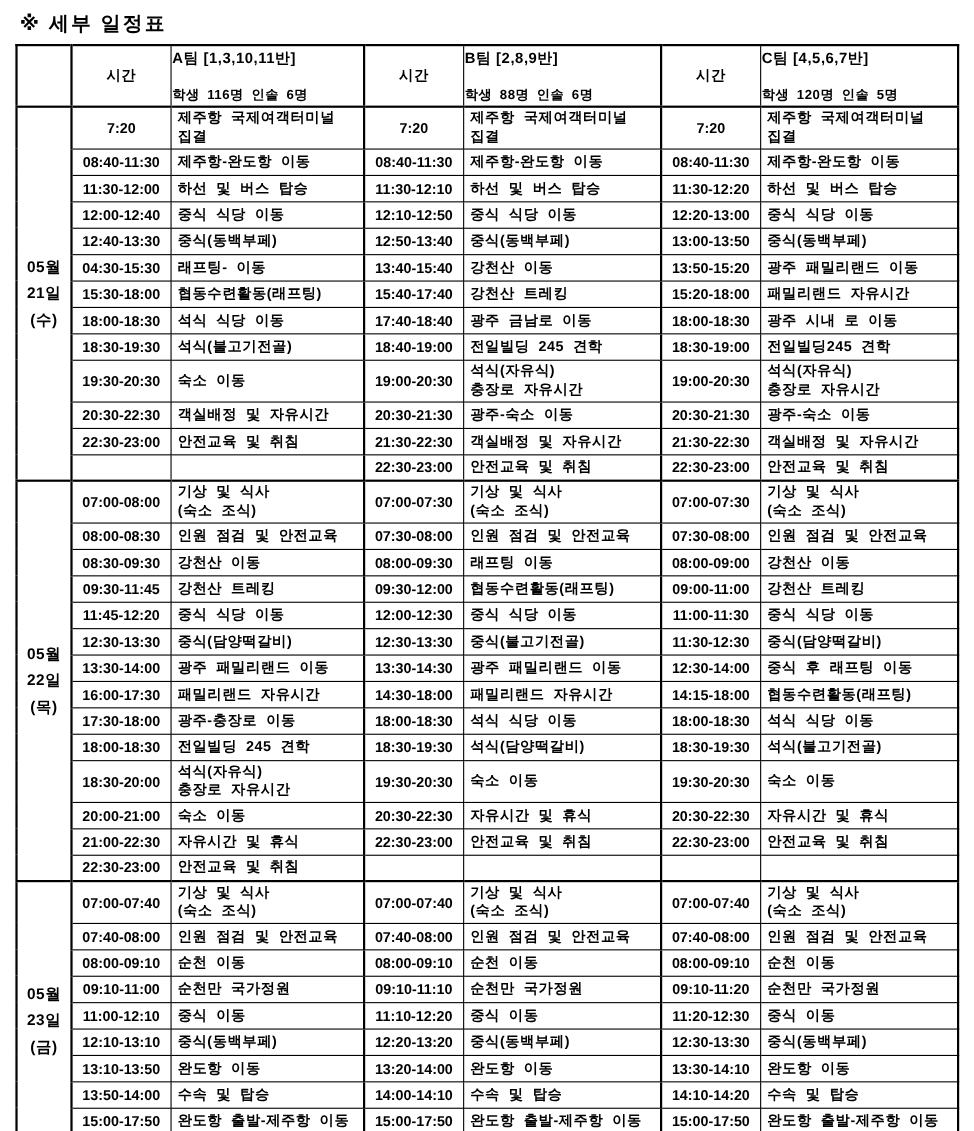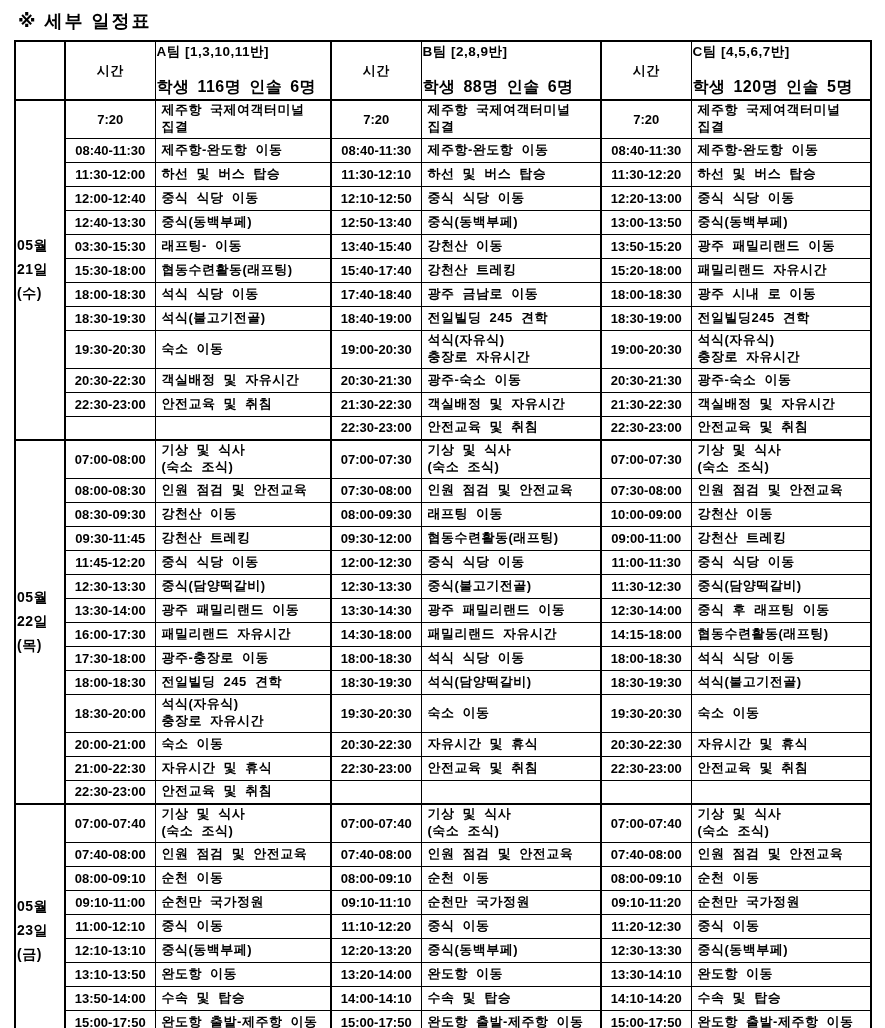--- a/index.html
+++ b/index.html
@@ -41,26 +41,27 @@
   td.act {
     text-align: left;
     padding: 1px 6px;
     white-space: pre-line;
     line-height: 1.3;
     word-spacing: 4px;
   }
   td.time { letter-spacing: 0; }
   td.corner { background: #fff; }
   .date-cell {
+    text-align: center;
     white-space: pre-line;
     line-height: 1.7;
     font-size: 14px;
   }
   .team-h .tname { font-size: 13.5px; }
-  .team-h .tinfo { font-size: 16px; margin-top: 16px; word-spacing: 3px; }
+  .team-h .tinfo { font-size: 12px; margin-top: 16px; word-spacing: 3px; }
 </style>
 </head>
 <body>
 
 <div class="page">
   <div class="title">※ 세부 일정표</div>
   <table>
     <colgroup>
       <col style="width:50px">
       <col style="width:90px">
@@ -131,21 +132,21 @@
         </tr>
         <tr>
           <td class="time">12:40-13:30</td>
           <td class="act">중식(동백부페)</td>
           <td class="time">12:50-13:40</td>
           <td class="act">중식(동백부페)</td>
           <td class="time">13:00-13:50</td>
           <td class="act">중식(동백부페)</td>
         </tr>
         <tr>
-          <td class="time">03:30-15:30</td>
+          <td class="time">04:30-15:30</td>
           <td class="act">래프팅- 이동</td>
           <td class="time">13:40-15:40</td>
           <td class="act">강천산 이동</td>
           <td class="time">13:50-15:20</td>
           <td class="act">광주 패밀리랜드 이동</td>
         </tr>
         <tr>
           <td class="time">15:30-18:00</td>
           <td class="act">협동수련활동(래프팅)</td>
           <td class="time">15:40-17:40</td>
@@ -223,21 +224,21 @@
           <td class="time">07:30-08:00</td>
           <td class="act">인원 점검 및 안전교육</td>
           <td class="time">07:30-08:00</td>
           <td class="act">인원 점검 및 안전교육</td>
         </tr>
         <tr>
           <td class="time">08:30-09:30</td>
           <td class="act">강천산 이동</td>
           <td class="time">08:00-09:30</td>
           <td class="act">래프팅 이동</td>
-          <td class="time">10:00-09:00</td>
+          <td class="time">08:00-09:00</td>
           <td class="act">강천산 이동</td>
         </tr>
         <tr>
           <td class="time">09:30-11:45</td>
           <td class="act">강천산 트레킹</td>
           <td class="time">09:30-12:00</td>
           <td class="act">협동수련활동(래프팅)</td>
           <td class="time">09:00-11:00</td>
           <td class="act">강천산 트레킹</td>
         </tr>

